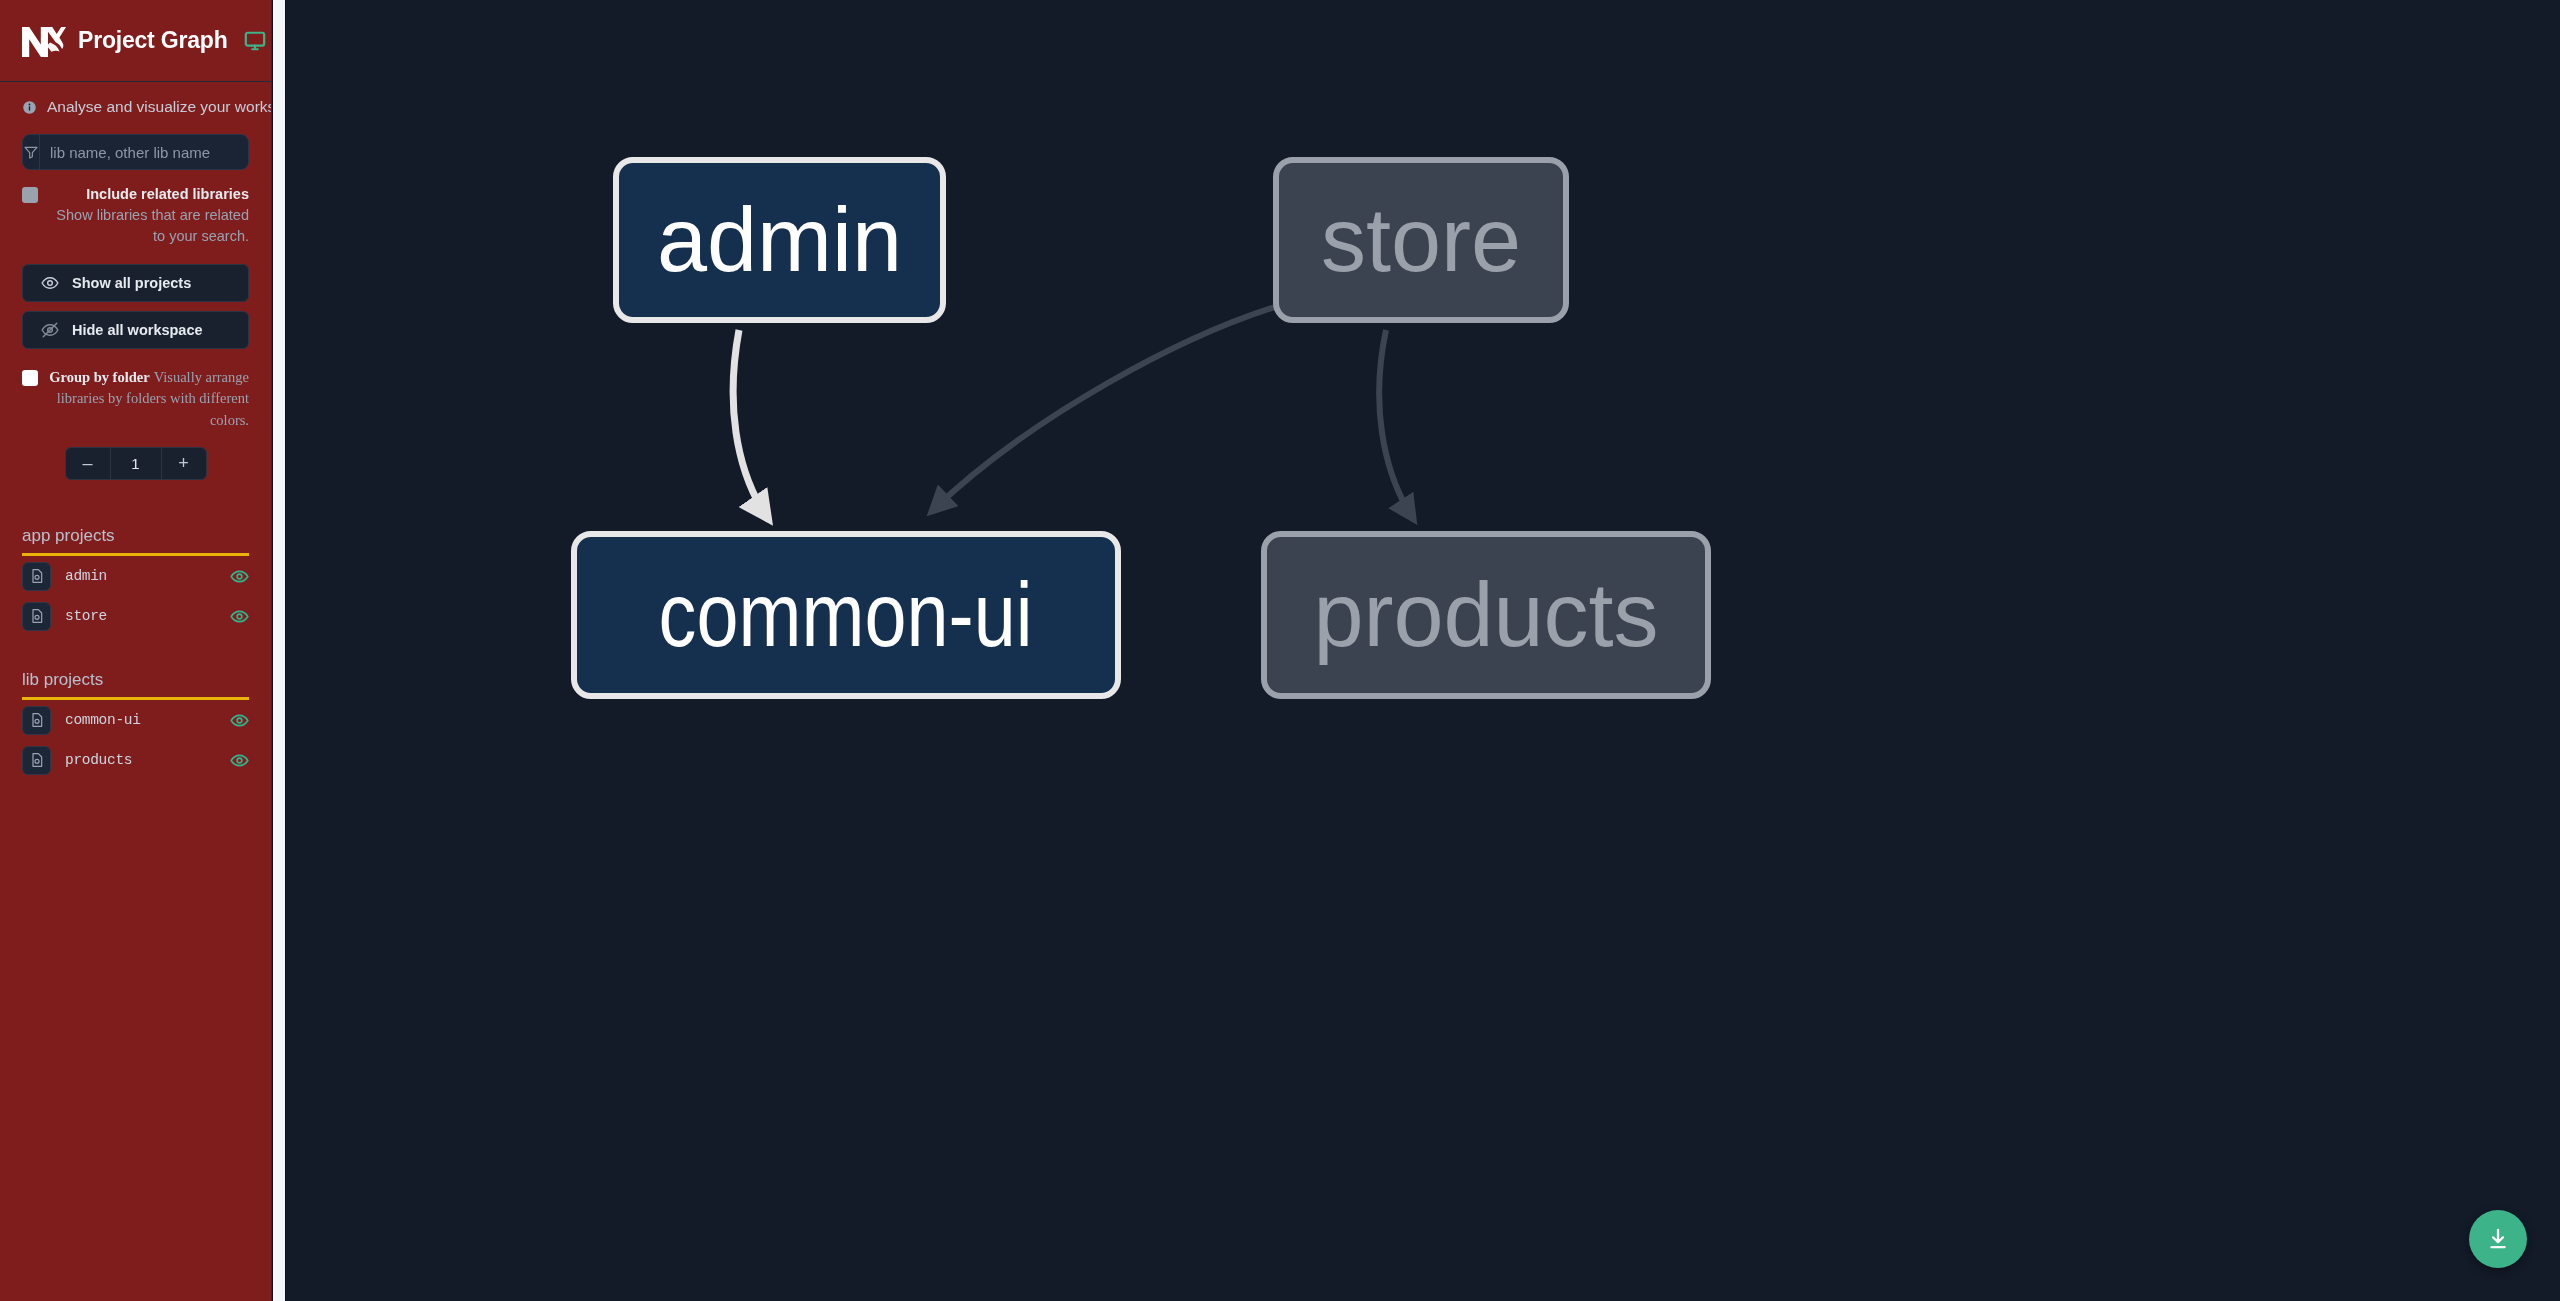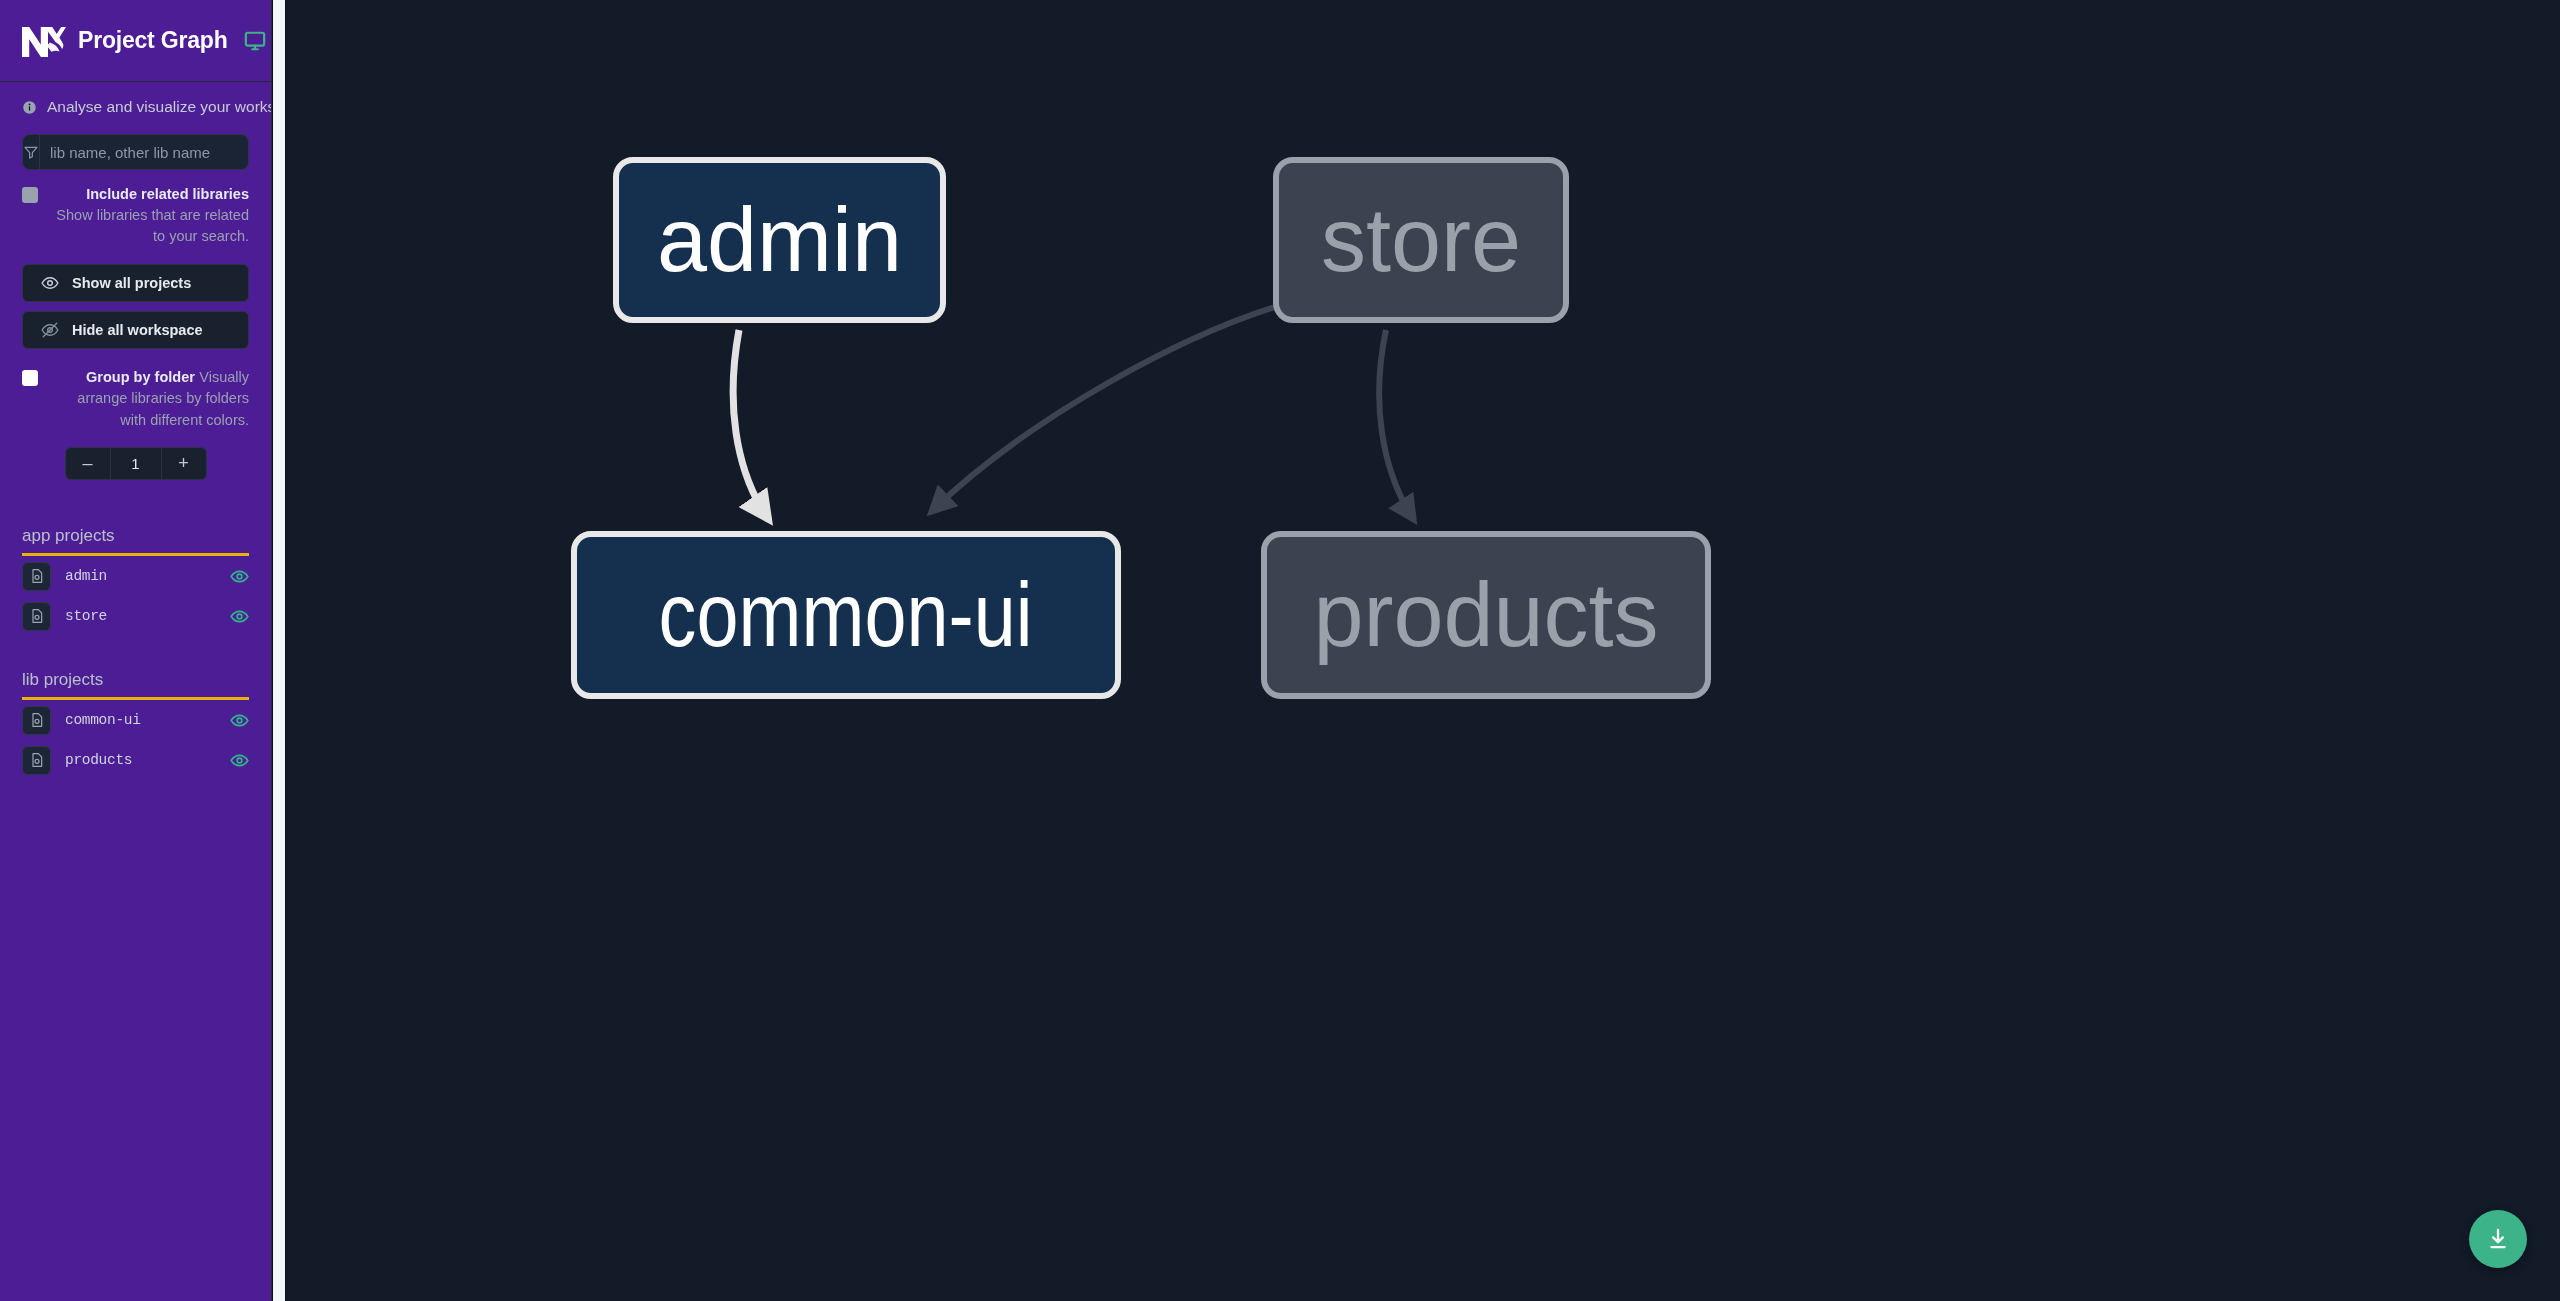--- a/index.html
+++ b/index.html
@@ -8,21 +8,21 @@
     width: 2560px; height: 1301px;
     background: #0f1624;
     font-family: "Liberation Sans", sans-serif;
     overflow: hidden;
   }
   .app { display: flex; width: 2560px; height: 1301px; position: relative; }
 
   
   .sidebar {
     width: 272px; height: 1301px;
-    background: #4c1d95;
+    background: #7f1d1d;
     border-right: 1px solid #242c3c;
     display: flex; flex-direction: column;
     flex: 0 0 272px;
     overflow: hidden;
     position: relative;
   }
   .sidebar-header {
     height: 82px;
     display: flex; align-items: center;
     padding: 0 20px;
@@ -63,21 +63,21 @@
     color: #d6dae2; font-size: 15px;
     font-family: "Liberation Sans", sans-serif;
     padding: 0 10px; height: 100%;
   }
   .search-input::placeholder { color: #8d97a8; }
 
   .check-block {
     display: flex; gap: 11px;
     padding: 14px 22px 0 22px;
   }
-  .check-block.second { padding-top: 18px; }
+  .check-block.second { padding-top: 18px; font-family: Liberation Serif, serif; }
   .cbox {
     width: 16px; height: 16px; flex: 0 0 16px;
     border-radius: 3px; margin-top: 3px;
     display: flex; align-items: center; justify-content: center;
   }
   .cbox.grey { background: #9aa2ae; }
   .cbox.white { background: #ffffff; }
   .cbox.green { background: #3cb389; }
   .cbox svg { width: 13px; height: 13px; display:block; }
   .check-text { min-width: 0; text-align: right; }

